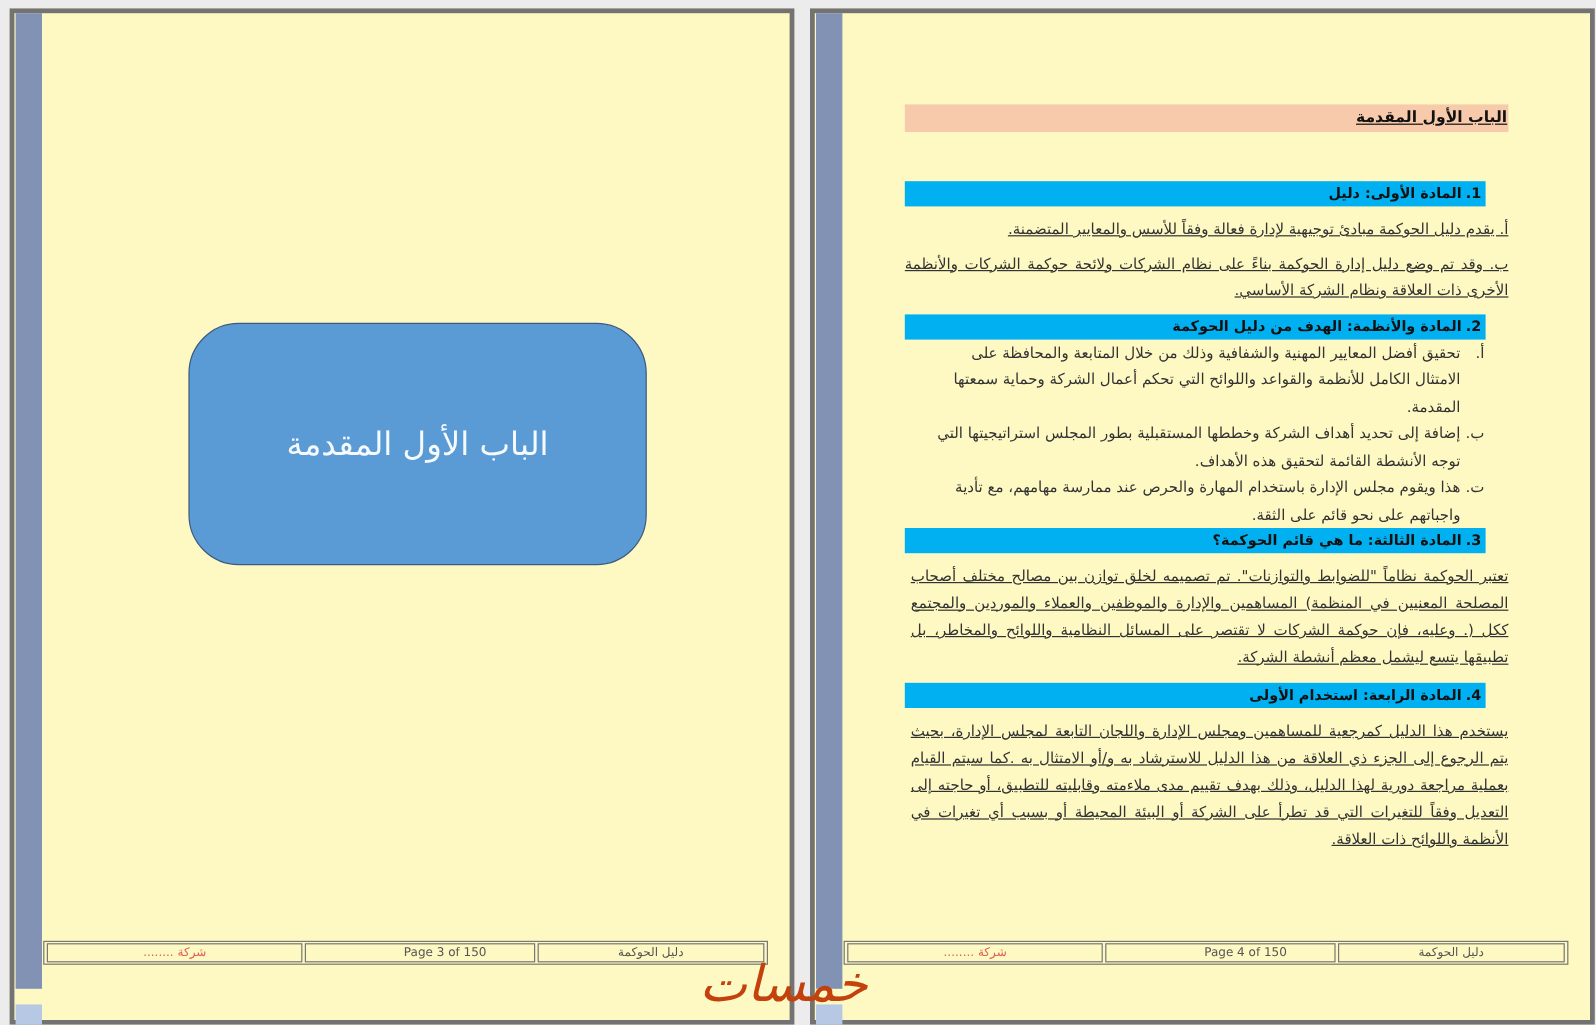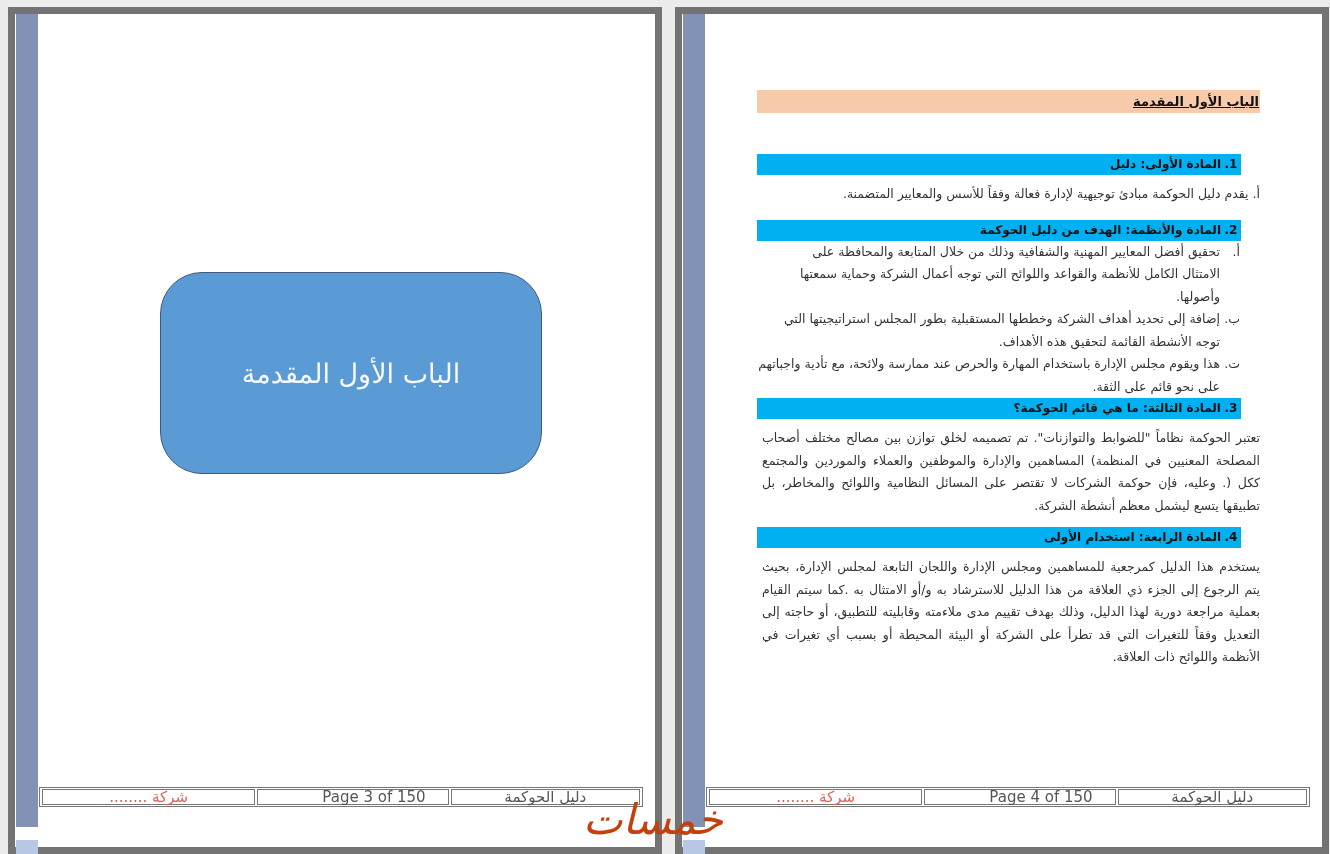--- a/index.html
+++ b/index.html
@@ -1,33 +1,33 @@
 <!DOCTYPE html>
 <html><head>
 <meta charset="utf-8">
 <style>
   html,body{margin:0;padding:0;}
   body{width:1330px;height:854px;background:#ececec;position:relative;overflow:hidden;font-family:"DejaVu Sans",sans-serif;}
-  .page{position:absolute;top:7px;background:#ffffff;border:7px solid #737373;box-sizing:border-box;}
+  .page{position:absolute;top:7px;background:#fef9c3;border:4px solid #737373;box-sizing:border-box;}
   #page-left{left:8px;width:654px;height:847px;}
   #page-right{left:675px;width:654px;height:847px;}
   .stripe{position:absolute;left:1px;top:0;width:22px;height:813px;background:#8192b4;}
   .stripe2{position:absolute;left:1px;top:826px;width:22px;height:21px;background:#b7c8e4;}
   .shape{position:absolute;left:145px;top:258px;width:382px;height:202px;background:#5b9bd5;border:1.5px solid #3c5a80;border-radius:42px;box-sizing:border-box;display:flex;align-items:center;justify-content:center;}
   .shape span{color:#f6f9fd;font-size:27px;direction:rtl;font-family:"DejaVu Sans",sans-serif;font-weight:300;}
   .footer{position:absolute;top:773px;left:24px;width:604px;height:20px;border:1px solid #777;box-sizing:border-box;display:flex;padding:1px;}
-  .footer div{border:1px solid #777;box-sizing:border-box;font-size:15px;color:#555;display:flex;align-items:center;justify-content:center;direction:rtl;height:16px;margin:0 1px;}
+  .footer div{border:1px solid #777;box-sizing:border-box;font-size:10px;color:#555;display:flex;align-items:center;justify-content:center;direction:rtl;height:16px;margin:0 1px;}
   .fc1{width:214px;color:#e0605c !important;}
   .fc2{width:192px;padding-left:42px;}
   .fc3{width:190px;}
   .content{position:absolute;left:75px;top:76px;width:503px;direction:rtl;}
   .title-bar{background:#f7caac;height:23px;font-size:13px;font-weight:bold;text-decoration:underline;color:#111;padding-right:1px;line-height:23px;}
   .h-bar{background:#00b0f0;height:21px;width:484px;margin-right:19px;font-size:12px;font-weight:bold;color:#111;line-height:21px;padding-right:0;box-sizing:border-box;display:flex;}
   .h-bar .num{width:20px;text-align:center;}
-  .para{font-size:12.5px;color:#333;line-height:22.5px;text-align:justify;}
+  .para{font-size:12.5px;color:#333;line-height:22.5px;text-align:justify;text-decoration:underline;}
   .li{display:flex;font-size:12.5px;color:#333;line-height:22.5px;}
   .li .mk{width:20px;flex:none;}
   .watermark{position:absolute;left:583px;top:795px;font-size:42px;color:#c2410c;direction:rtl;font-family:"DejaVu Sans",sans-serif;letter-spacing:2px;font-style:italic;}
 </style>
 </head>
 <body>
 
 <div class="page" id="page-left">
   <div class="stripe"></div>
   <div class="stripe2"></div>
@@ -49,37 +49,38 @@
     <div class="title-bar">الباب الأول المقدمة</div>
 
     <div style="height:41px"></div>
     <div class="h-bar">
       <span class="num">1.</span>
       <span>المادة الأولى: دليل</span>
     </div>
     <div style="height:8px"></div>
     <div class="para">أ. يقدم دليل الحوكمة مبادئ توجيهية لإدارة فعالة وفقاً للأسس والمعايير المتضمنة.</div>
     <div style="height:6px"></div>
+    <div class="para">ب. وقد تم وضع دليل إدارة الحوكمة بناءً على نظام الشركات ولائحة حوكمة الشركات والأنظمة الأخرى ذات العلاقة ونظام الشركة الأساسي.</div>
 
     <div style="height:8px"></div>
     <div class="h-bar">
       <span class="num">2.</span>
       <span>المادة والأنظمة: الهدف من دليل الحوكمة</span>
     </div>
     <div class="li" style="margin-right:20px;width:463px;">
       <span class="mk">أ.</span>
-      <span>تحقيق أفضل المعايير المهنية والشفافية وذلك من خلال المتابعة والمحافظة على الامتثال الكامل للأنظمة والقواعد واللوائح التي توجه أعمال الشركة وحماية سمعتها وأصولها.</span>
+      <span>تحقيق أفضل المعايير المهنية والشفافية وذلك من خلال المتابعة والمحافظة على الامتثال الكامل للأنظمة والقواعد واللوائح التي تحكم أعمال الشركة وحماية سمعتها المقدمة.</span>
     </div>
     <div class="li" style="margin-right:20px;width:463px;">
       <span class="mk">ب.</span>
       <span>إضافة إلى تحديد أهداف الشركة وخططها المستقبلية بطور المجلس استراتيجيتها التي توجه الأنشطة القائمة لتحقيق هذه الأهداف.</span>
     </div>
     <div class="li" style="margin-right:20px;width:483px;">
       <span class="mk">ت.</span>
-      <span>هذا ويقوم مجلس الإدارة باستخدام المهارة والحرص عند ممارسة ولائحة، مع تأدية واجباتهم على نحو قائم على الثقة.</span>
+      <span>هذا ويقوم مجلس الإدارة باستخدام المهارة والحرص عند ممارسة مهامهم، مع تأدية واجباتهم على نحو قائم على الثقة.</span>
     </div>
 
     <div class="h-bar">
       <span class="num">3.</span>
       <span>المادة الثالثة: ما هي قائم الحوكمة؟</span>
     </div>
     <div style="height:8px"></div>
     <div class="para" style="width:498px;">تعتبر الحوكمة نظاماً "للضوابط والتوازنات". تم تصميمه لخلق توازن بين مصالح مختلف أصحاب المصلحة المعنيين في المنظمة) المساهمين والإدارة والموظفين والعملاء والموردين والمجتمع ككل (. وعليه، فإن حوكمة الشركات لا تقتصر على المسائل النظامية واللوائح والمخاطر، بل تطبيقها يتسع ليشمل معظم أنشطة الشركة.</div>
 
     <div style="height:10px"></div>

